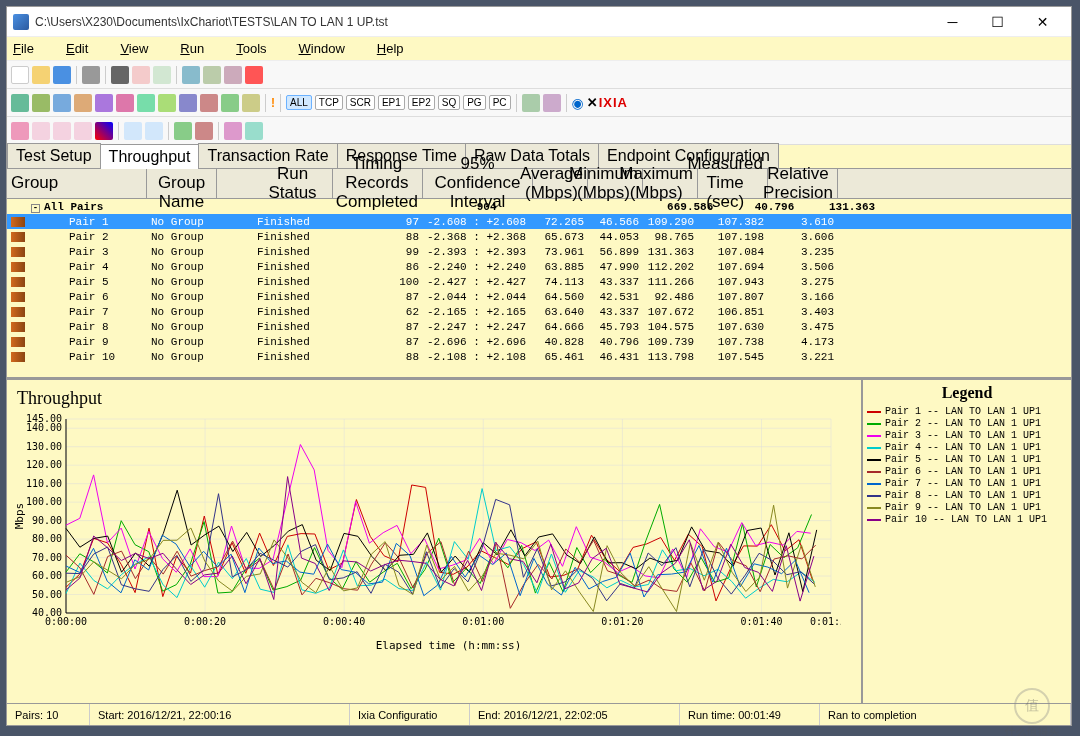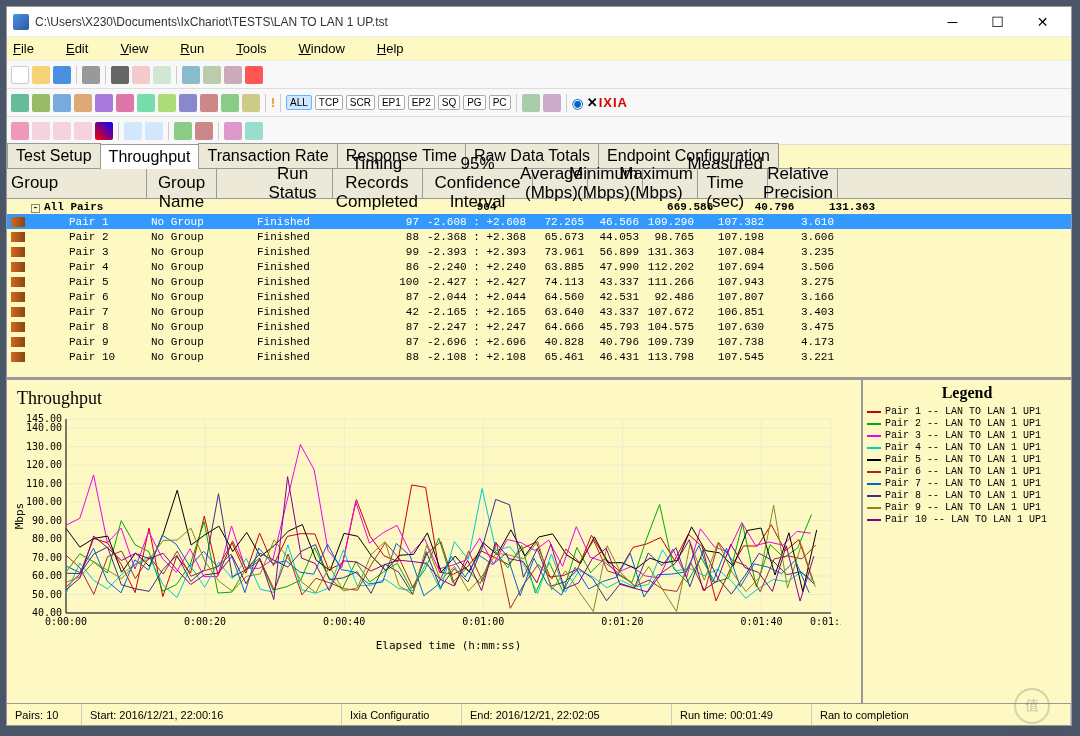--- a/index.html
+++ b/index.html
@@ -250,21 +250,21 @@
           <div class="c-avg">64.560</div>
           <div class="c-min">42.531</div>
           <div class="c-max">92.486</div>
           <div class="c-mt">107.807</div>
           <div class="c-rp">3.166</div>
         </div>
         <div class="grid-row">
           <div class="c-group"><span class="row-icon"></span><span class="tree-indent"></span>Pair 7</div>
           <div class="c-pgn">No Group</div>
           <div class="c-rs">Finished</div>
-          <div class="c-tr">42</div>
+          <div class="c-tr">62</div>
           <div class="c-ci">-2.165 : +2.165</div>
           <div class="c-avg">63.640</div>
           <div class="c-min">43.337</div>
           <div class="c-max">107.672</div>
           <div class="c-mt">106.851</div>
           <div class="c-rp">3.403</div>
         </div>
         <div class="grid-row">
           <div class="c-group"><span class="row-icon"></span><span class="tree-indent"></span>Pair 8</div>
           <div class="c-pgn">No Group</div>
@@ -405,21 +405,21 @@
           </div>
           <div class="legend-item">
             <span class="legend-swatch" style="background:#808"></span>
             <span>Pair 10 -- LAN TO LAN 1 UP1</span>
           </div>
         </div>
     </div>
   </div>
 
   <div class="statusbar">
-    <div style="width:75px">Pairs: 10</div>
+    <div style="width:83px">Pairs: 10</div>
     <div style="width:260px">Start: 2016/12/21, 22:00:16</div>
     <div style="width:120px">Ixia Configuratio</div>
     <div style="width:210px">End: 2016/12/21, 22:02:05</div>
     <div style="width:140px">Run time: 00:01:49</div>
     <div style="flex:1">Ran to completion</div>
   </div>
 
 </div>
 
 <div class="watermark">

